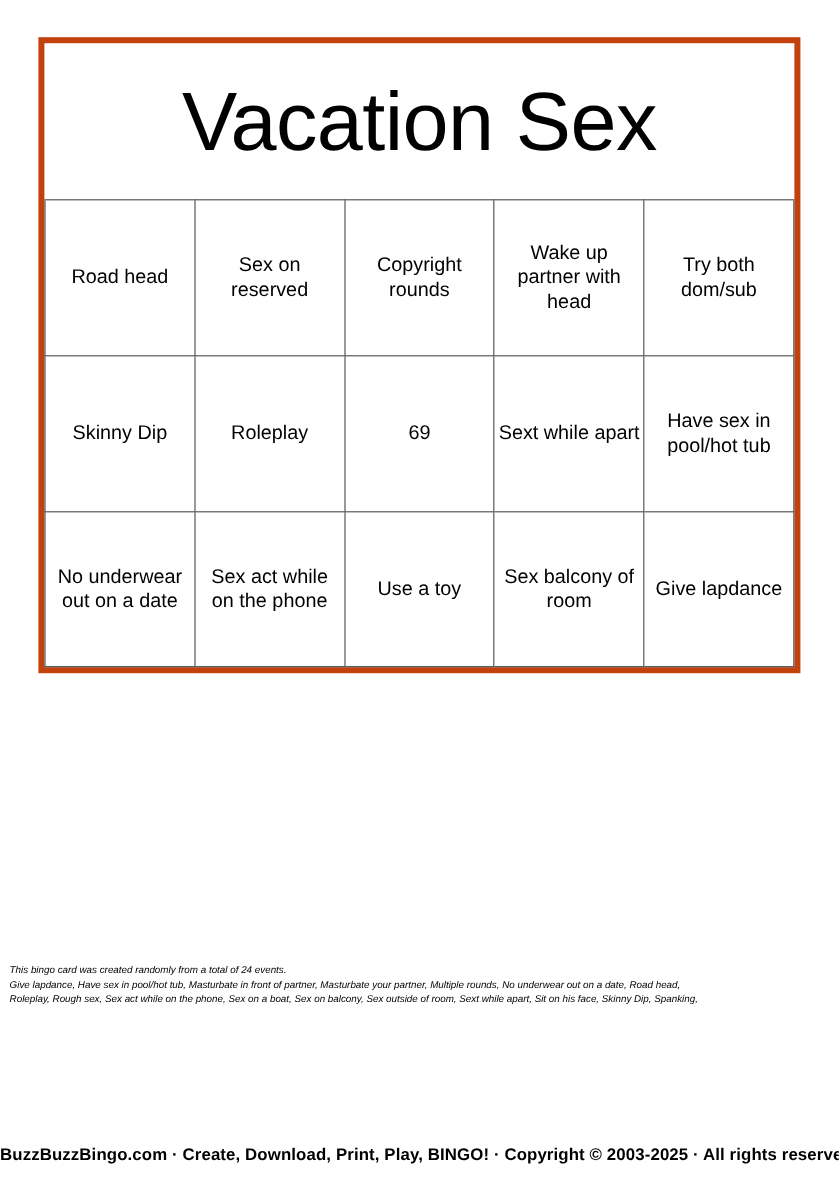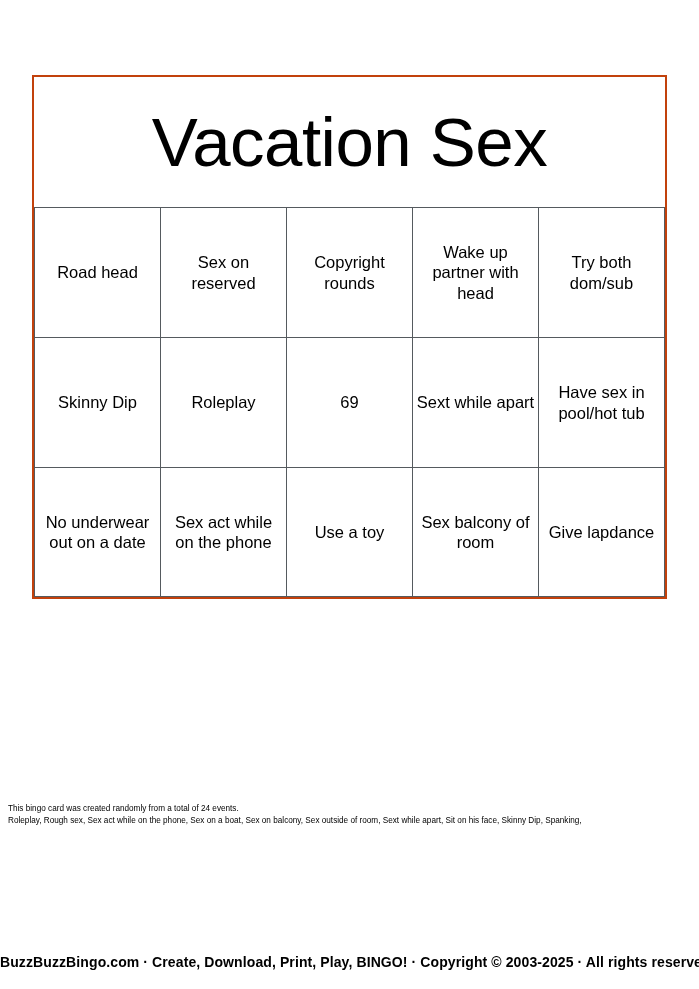--- a/index.html
+++ b/index.html
@@ -25,23 +25,22 @@
     height: 989px;
   }
 
   
   .card {
     position: absolute;
     left: 32px;
     top: 31px;
     width: 635px;
     box-sizing: border-box;
-    border: 2px solid #c2410c;
+    border: 5px solid #c2410c;
     border-collapse: collapse;
-    margin-top: 44px;
   }
 
   .card-table {
     width: 100%;
     border-collapse: collapse;
     table-layout: fixed;
   }
 
   .title-cell {
     height: 130px;
@@ -79,20 +78,21 @@
     position: absolute;
     left: 8px;
     top: 803px;
     width: 684px;
     font-size: 8.2px;
     line-height: 11.9px;
     color: #000000;
   }
   .footnote div {
     white-space: nowrap;
+    font-style: italic;
   }
 
   
   .footer {
     position: absolute;
     left: 0;
     top: 954px;
     width: 699px;
     text-align: center;
     font-size: 14px;
@@ -135,18 +135,19 @@
           <td class="cell">Use a toy</td>
           <td class="cell">Sex balcony of room</td>
           <td class="cell">Give lapdance</td>
         </tr>
       </tbody>
     </table>
   </div>
 
   <div class="footnote">
     <div>This bingo card was created randomly from a total of 24 events.</div>
+    <div>Give lapdance, Have sex in pool/hot tub, Masturbate in front of partner, Masturbate your partner, Multiple rounds, No underwear out on a date, Road head,</div>
     <div>Roleplay, Rough sex, Sex act while on the phone, Sex on a boat, Sex on balcony, Sex outside of room, Sext while apart, Sit on his face, Skinny Dip, Spanking,</div>
   </div>
 
   <div class="footer">BuzzBuzzBingo.com · Create, Download, Print, Play, BINGO! · Copyright © 2003-2025 · All rights reserved</div>
 
 </div>
 
 </body></html>

